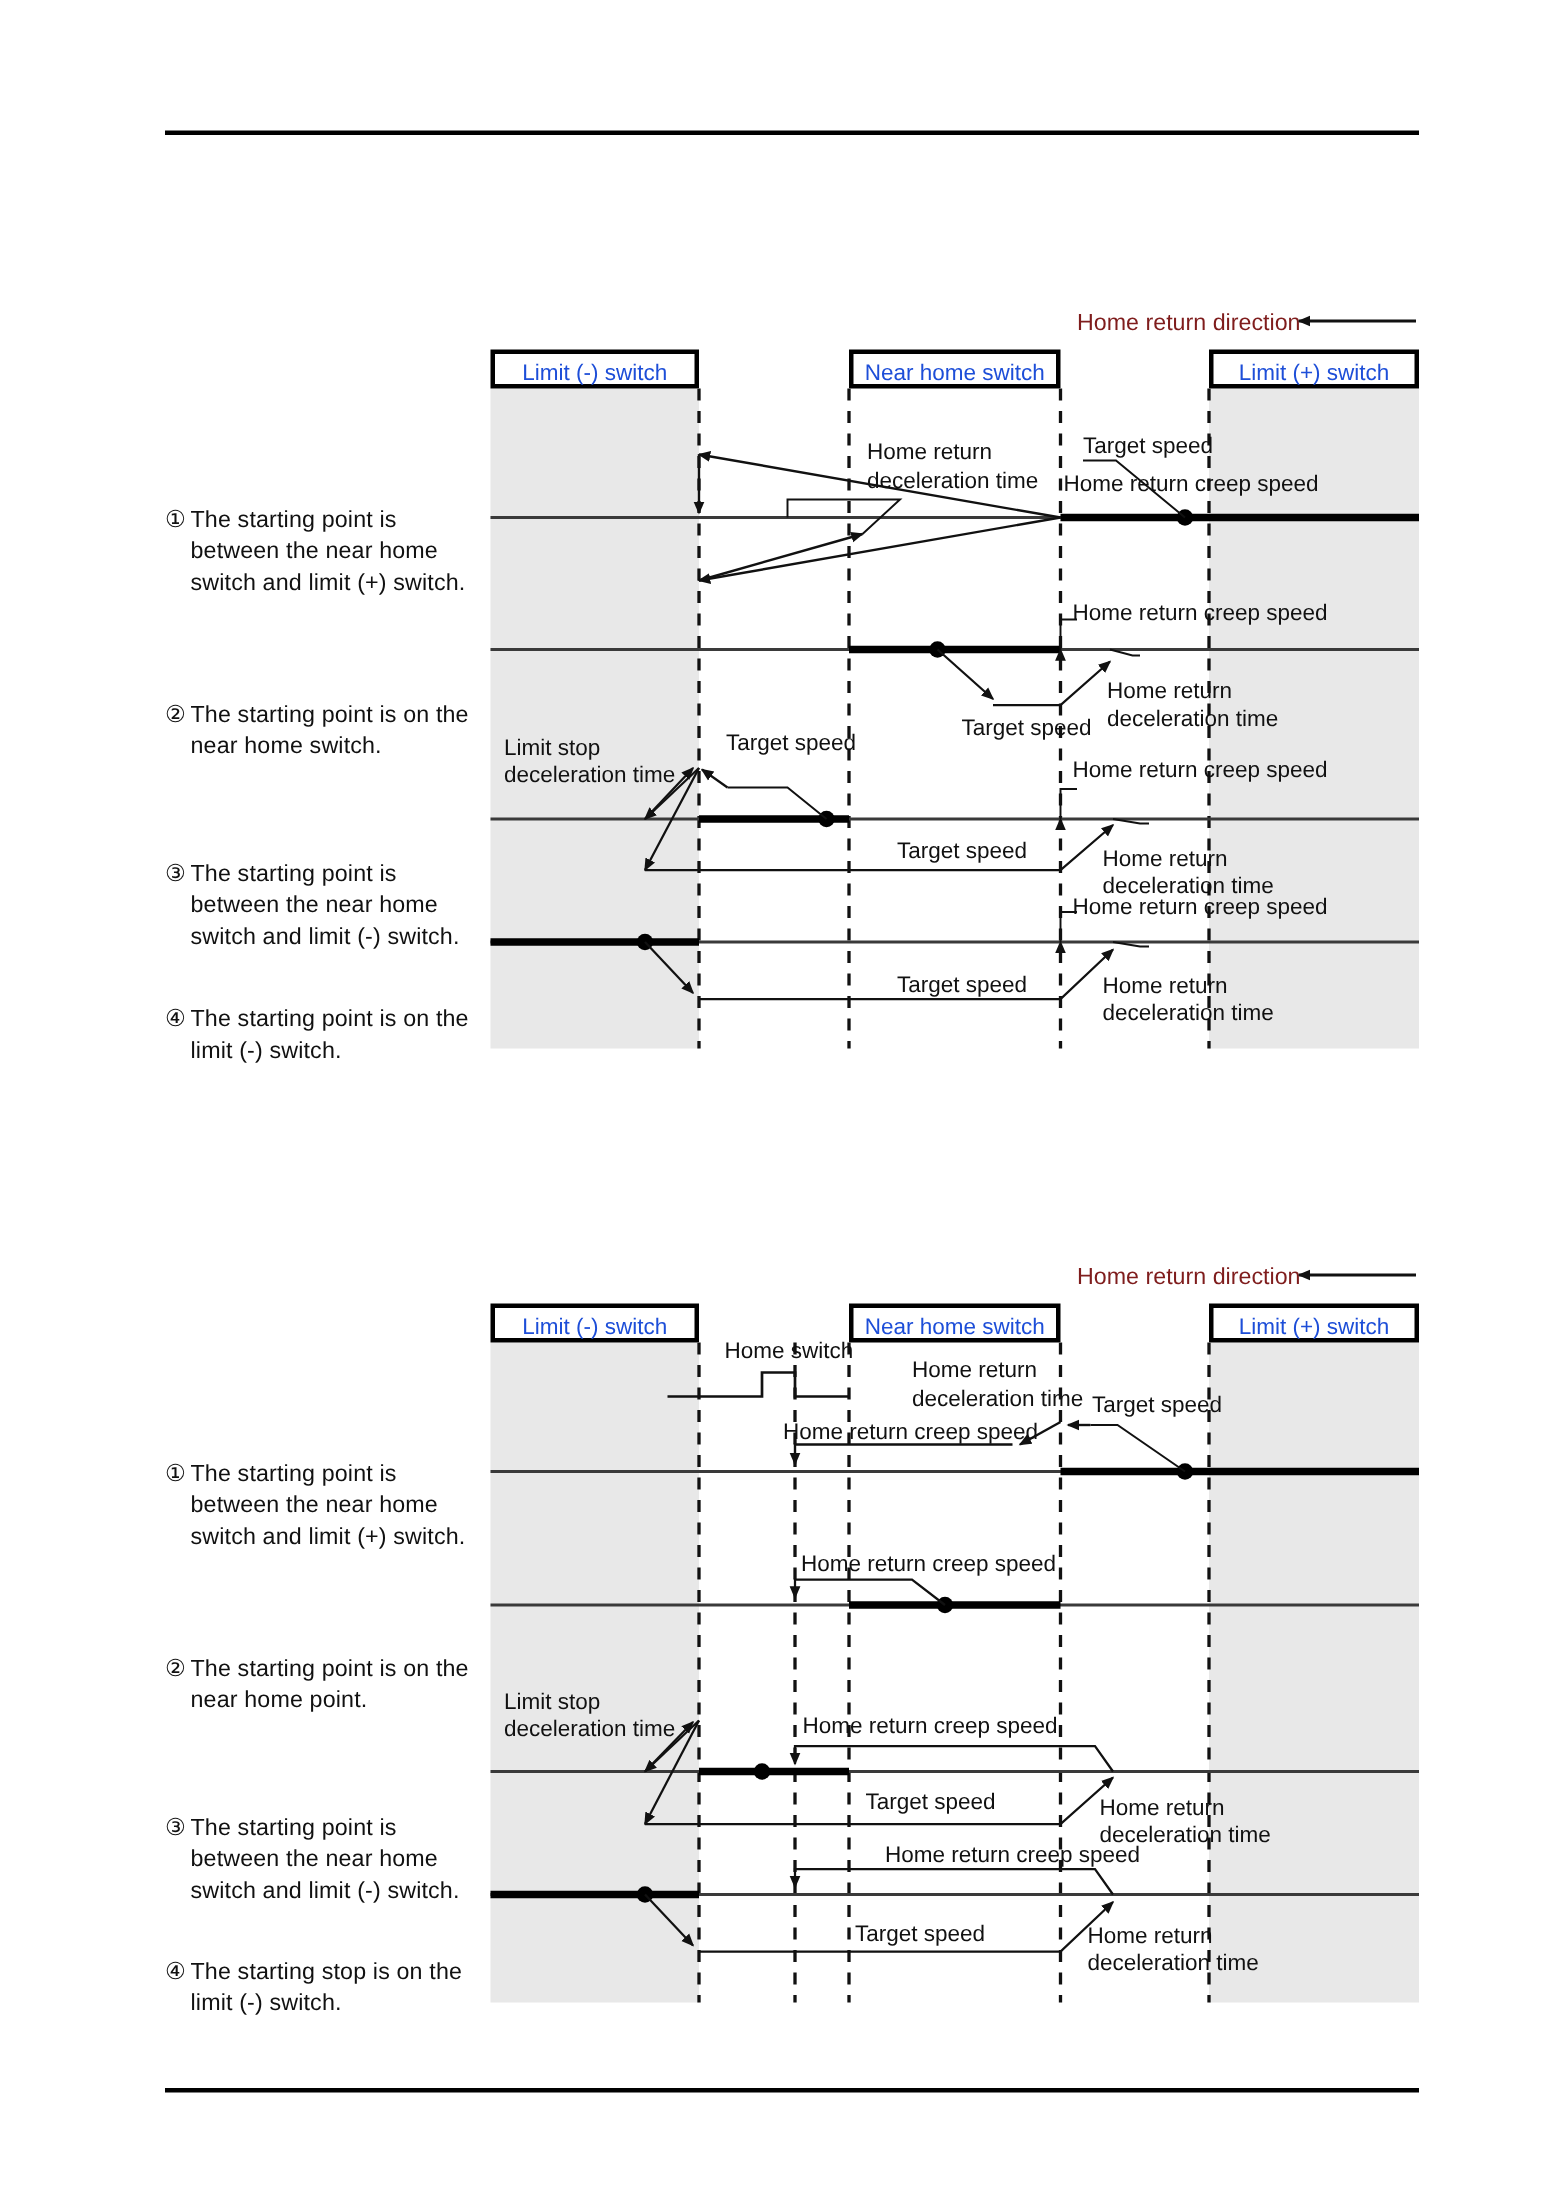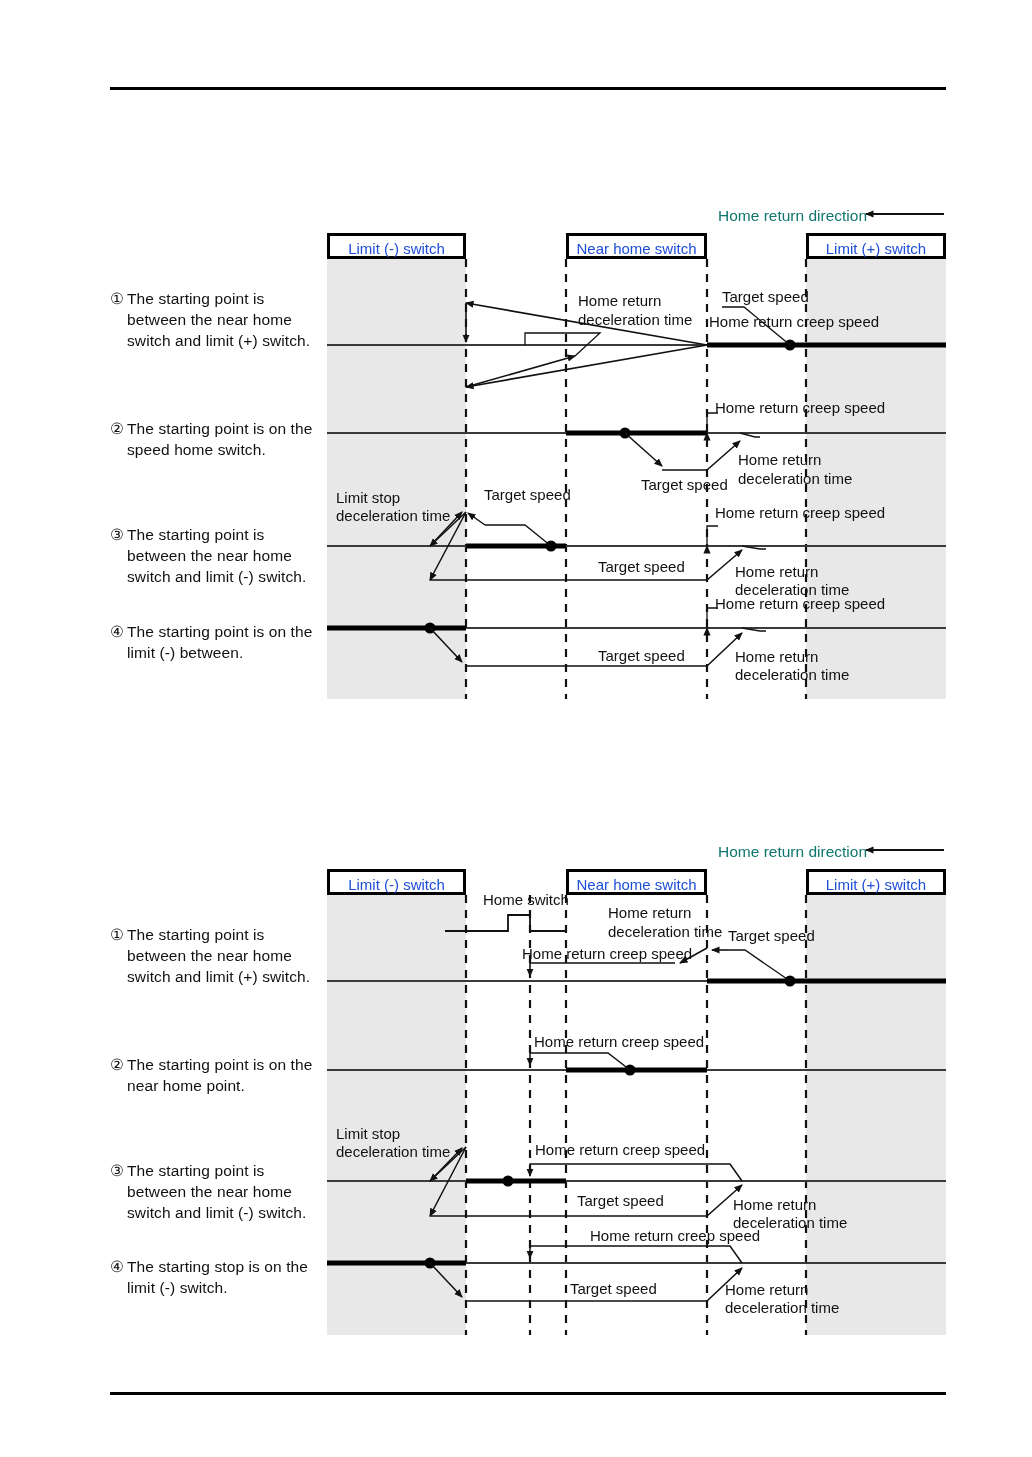--- a/index.html
+++ b/index.html
@@ -18,20 +18,21 @@
 
   
   .case-text{
     position:absolute;
     font-size:15.5px;
     line-height:21px;
     letter-spacing:0.1px;
     color:#111;
     white-space:pre-line;
     width:230px;
+    margin-top:48px;
   }
   .case-text .num{
     display:inline-block;
     width:17px;
   }
   .case-text .body{
     display:inline-block;
     vertical-align:top;
     width:205px;
   }
@@ -47,21 +48,21 @@
     font-size:15px;
     color:#1d4ed8;
     box-sizing:border-box;
     z-index:6;
   }
 
   
   .dir-label{
     position:absolute;
     font-size:15.5px;
-    color:#0f766e;
+    color:#7f1d1d;
     white-space:nowrap;
   }
 
   svg{position:absolute;left:0;top:0;overflow:visible;}
   .lbl{font-family:"Liberation Sans",sans-serif;font-size:15px;fill:#111;}
 </style>
 </head>
 <body>
 
 <div class="page">
@@ -74,26 +75,26 @@
     <div class="dir-label" style="left:718px;top:207px;">Home return direction</div>
 
     <div class="swbox" style="left:327px;top:233px;width:139px;">Limit (-) switch</div>
     <div class="swbox" style="left:566px;top:233px;width:141px;">Near home switch</div>
     <div class="swbox" style="left:806px;top:233px;width:140px;">Limit (+) switch</div>
 
     <div class="case-text" style="left:110px;top:288px;"><span class="num">①</span><span class="body">The starting point is
 between the near home
 switch and limit (+) switch.</span></div>
     <div class="case-text" style="left:110px;top:418px;"><span class="num">②</span><span class="body">The starting point is on the
-speed home switch.</span></div>
+near home switch.</span></div>
     <div class="case-text" style="left:110px;top:524px;"><span class="num">③</span><span class="body">The starting point is
 between the near home
 switch and limit (-) switch.</span></div>
     <div class="case-text" style="left:110px;top:621px;"><span class="num">④</span><span class="body">The starting point is on the
-limit (-) between.</span></div>
+limit (-) switch.</span></div>
 
     <svg width="1032" height="1457">
       <defs>
         <marker id="ah" markerWidth="9" markerHeight="9" refX="7.5" refY="4" orient="auto" markerUnits="userSpaceOnUse">
           <path d="M0,0.4 L8.5,4 L0,7.6 z" fill="#111"></path>
         </marker>
       </defs>
 
       <line x1="944" y1="214" x2="866" y2="214" stroke="#111" stroke-width="2" marker-end="url(#ah)"></line>
 

